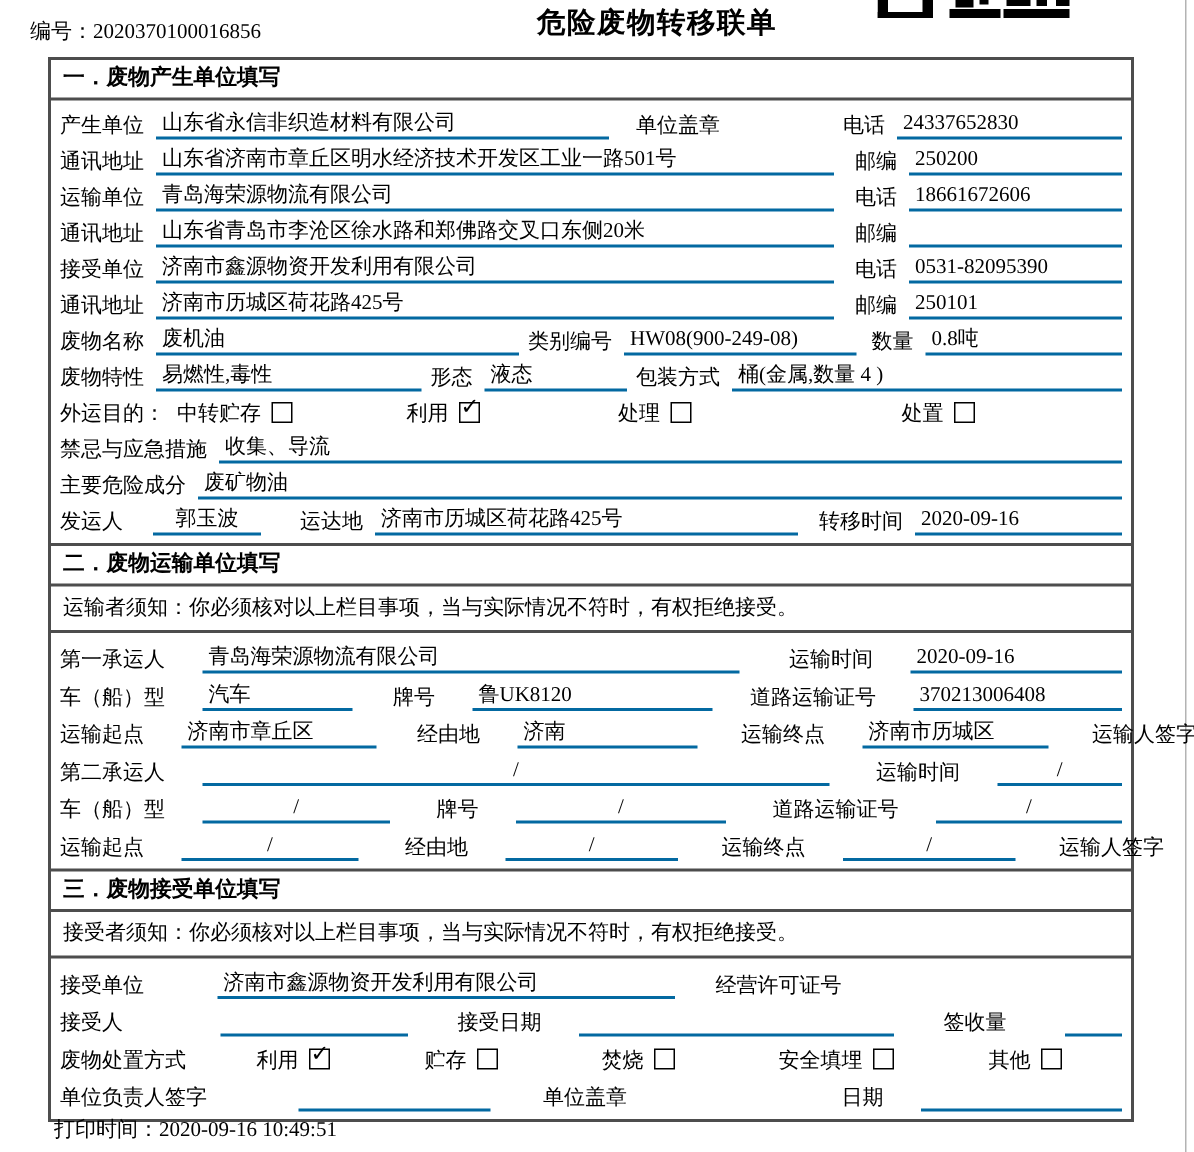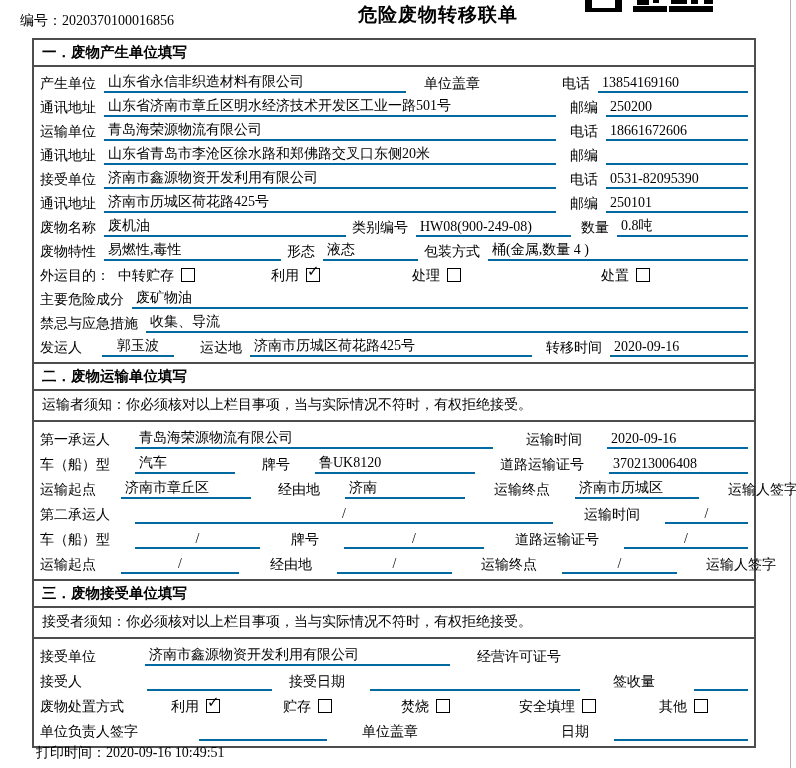--- a/index.html
+++ b/index.html
@@ -56,21 +56,21 @@
   <div class="form">
 
     <div class="sec-title">一．废物产生单位填写</div>
     <div class="body s1">
 
       <div class="row">
         <span class="lb">产生单位</span>
         <span class="u" style="width:302px">山东省永信非织造材料有限公司</span>
         <span class="lb" style="margin-left:18px">单位盖章</span>
         <span class="lb" style="margin-left:74px">电话</span>
-        <span class="u fx">13854169160</span>
+        <span class="u fx">24337652830</span>
       </div>
 
       <div class="row">
         <span class="lb">通讯地址</span>
         <span class="u" style="width:452px">山东省济南市章丘区明水经济技术开发区工业一路501号</span>
         <span class="lb" style="margin-left:14px">邮编</span>
         <span class="u fx">250200</span>
       </div>
 
       <div class="row">
@@ -133,27 +133,27 @@
           <span>处理</span>
           <span class="cb"></span>
         </span>
         <span class="opt" style="margin-left:140px">
           <span>处置</span>
           <span class="cb"></span>
         </span>
       </div>
 
       <div class="row">
+        <span class="lb">禁忌与应急措施</span>
+        <span class="u fx">收集、导流</span>
+      </div>
+
+      <div class="row">
         <span class="lb">主要危险成分</span>
         <span class="u fx">废矿物油</span>
-      </div>
-
-      <div class="row">
-        <span class="lb">禁忌与应急措施</span>
-        <span class="u fx">收集、导流</span>
       </div>
 
 
       <div class="row">
         <span class="lb">发运人</span>
         <span class="u ctr" style="width:72px;margin-left:12px">郭玉波</span>
         <span class="lb" style="margin-left:26px">运达地</span>
         <span class="u" style="width:282px">济南市历城区荷花路425号</span>
         <span class="lb" style="margin-left:14px">转移时间</span>
         <span class="u fx">2020-09-16</span>
@@ -225,21 +225,21 @@
 
       <div class="row">
         <span class="lb">接受单位</span>
         <span class="u" style="width:305px;margin-left:24px">济南市鑫源物资开发利用有限公司</span>
         <span class="lb" style="margin-left:10px">经营许可证号</span>
       </div>
 
       <div class="row">
         <span class="lb">接受人</span>
         <span class="u" style="width:125px;margin-left:40px"></span>
-        <span class="lb" style="">接受日期</span>
+        <span class="lb" style="margin-left:16px">接受日期</span>
         <span class="u" style="width:210px"></span>
         <span class="lb" style="margin-left:16px">签收量</span>
         <span class="u fx" style="margin-left:14px"></span>
       </div>
 
       <div class="row">
         <span class="lb">废物处置方式</span>
         <span class="opt" style="margin-left:22px">
           <span>利用</span>
           <span class="cb checked"></span>

